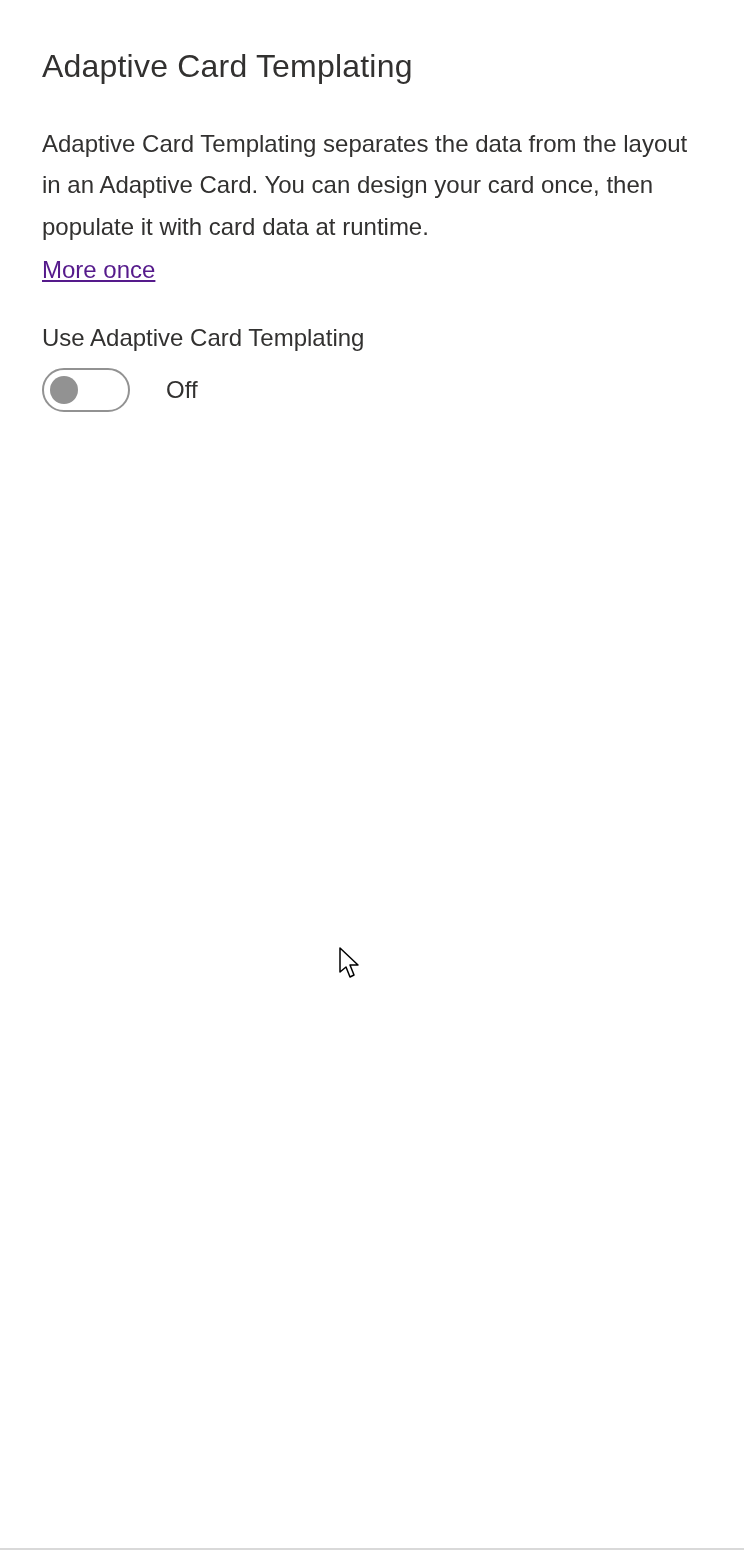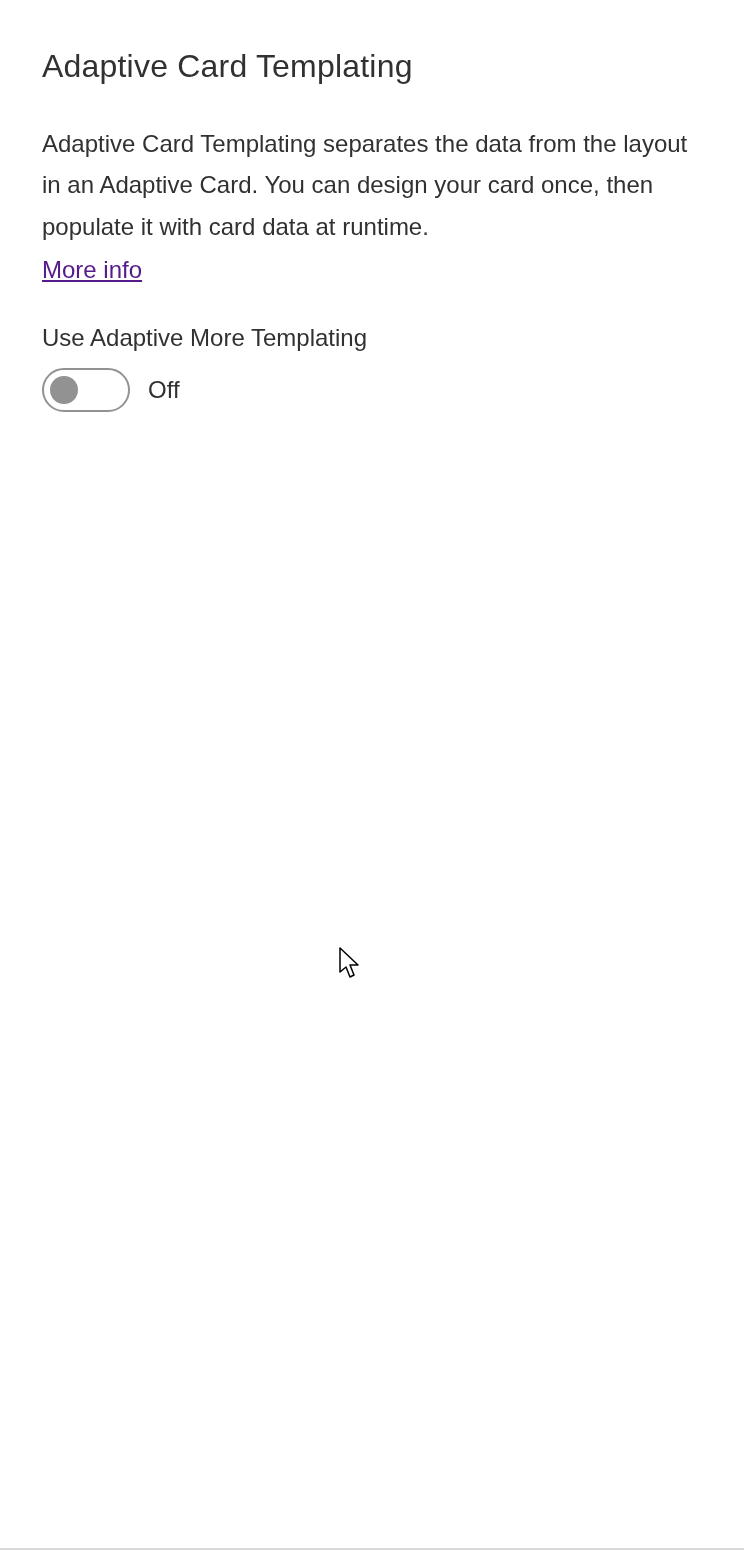--- a/index.html
+++ b/index.html
@@ -42,21 +42,21 @@
     }
     .toggle-label {
       font-size: 24px;
       font-weight: 400;
       color: #323130;
       margin-bottom: 16px;
     }
     .toggle-row {
       display: flex;
       align-items: center;
-      gap: 18px;
+      gap: 36px;
     }
     .toggle-switch {
       position: relative;
       width: 88px;
       height: 44px;
       background: #ffffff;
       border: 2px solid #929292;
       border-radius: 22px;
       cursor: pointer;
       display: inline-block;
@@ -96,22 +96,22 @@
       height: 2px;
       background: #d9d9d9;
     }
   </style>
 </head>
 <body>
 
 <div class="container">
   <h1 class="heading">Adaptive Card Templating</h1>
   <p class="description">Adaptive Card Templating separates the data from the layout in an Adaptive Card. You can design your card once, then populate it with card data at runtime.</p>
-  <a href="#" class="more-info-link">More info</a>
-  <div class="toggle-label">Use Adaptive More Templating</div>
+  <a href="#" class="more-info-link">More once</a>
+  <div class="toggle-label">Use Adaptive Card Templating</div>
   <div class="toggle-row">
     <div class="toggle-switch" role="switch" aria-checked="false"></div>
     <span class="toggle-state">Off</span>
   </div>
 </div>
 
 <div class="cursor">
   <svg viewBox="0 0 24 36" xmlns="http://www.w3.org/2000/svg">
     <path d="M 2 2 L 2 26 L 8 21 L 12 31 L 16 29 L 12 19 L 20 19 Z" fill="#ffffff" stroke="#000000" stroke-width="1.5" stroke-linejoin="round"></path>
   </svg>

